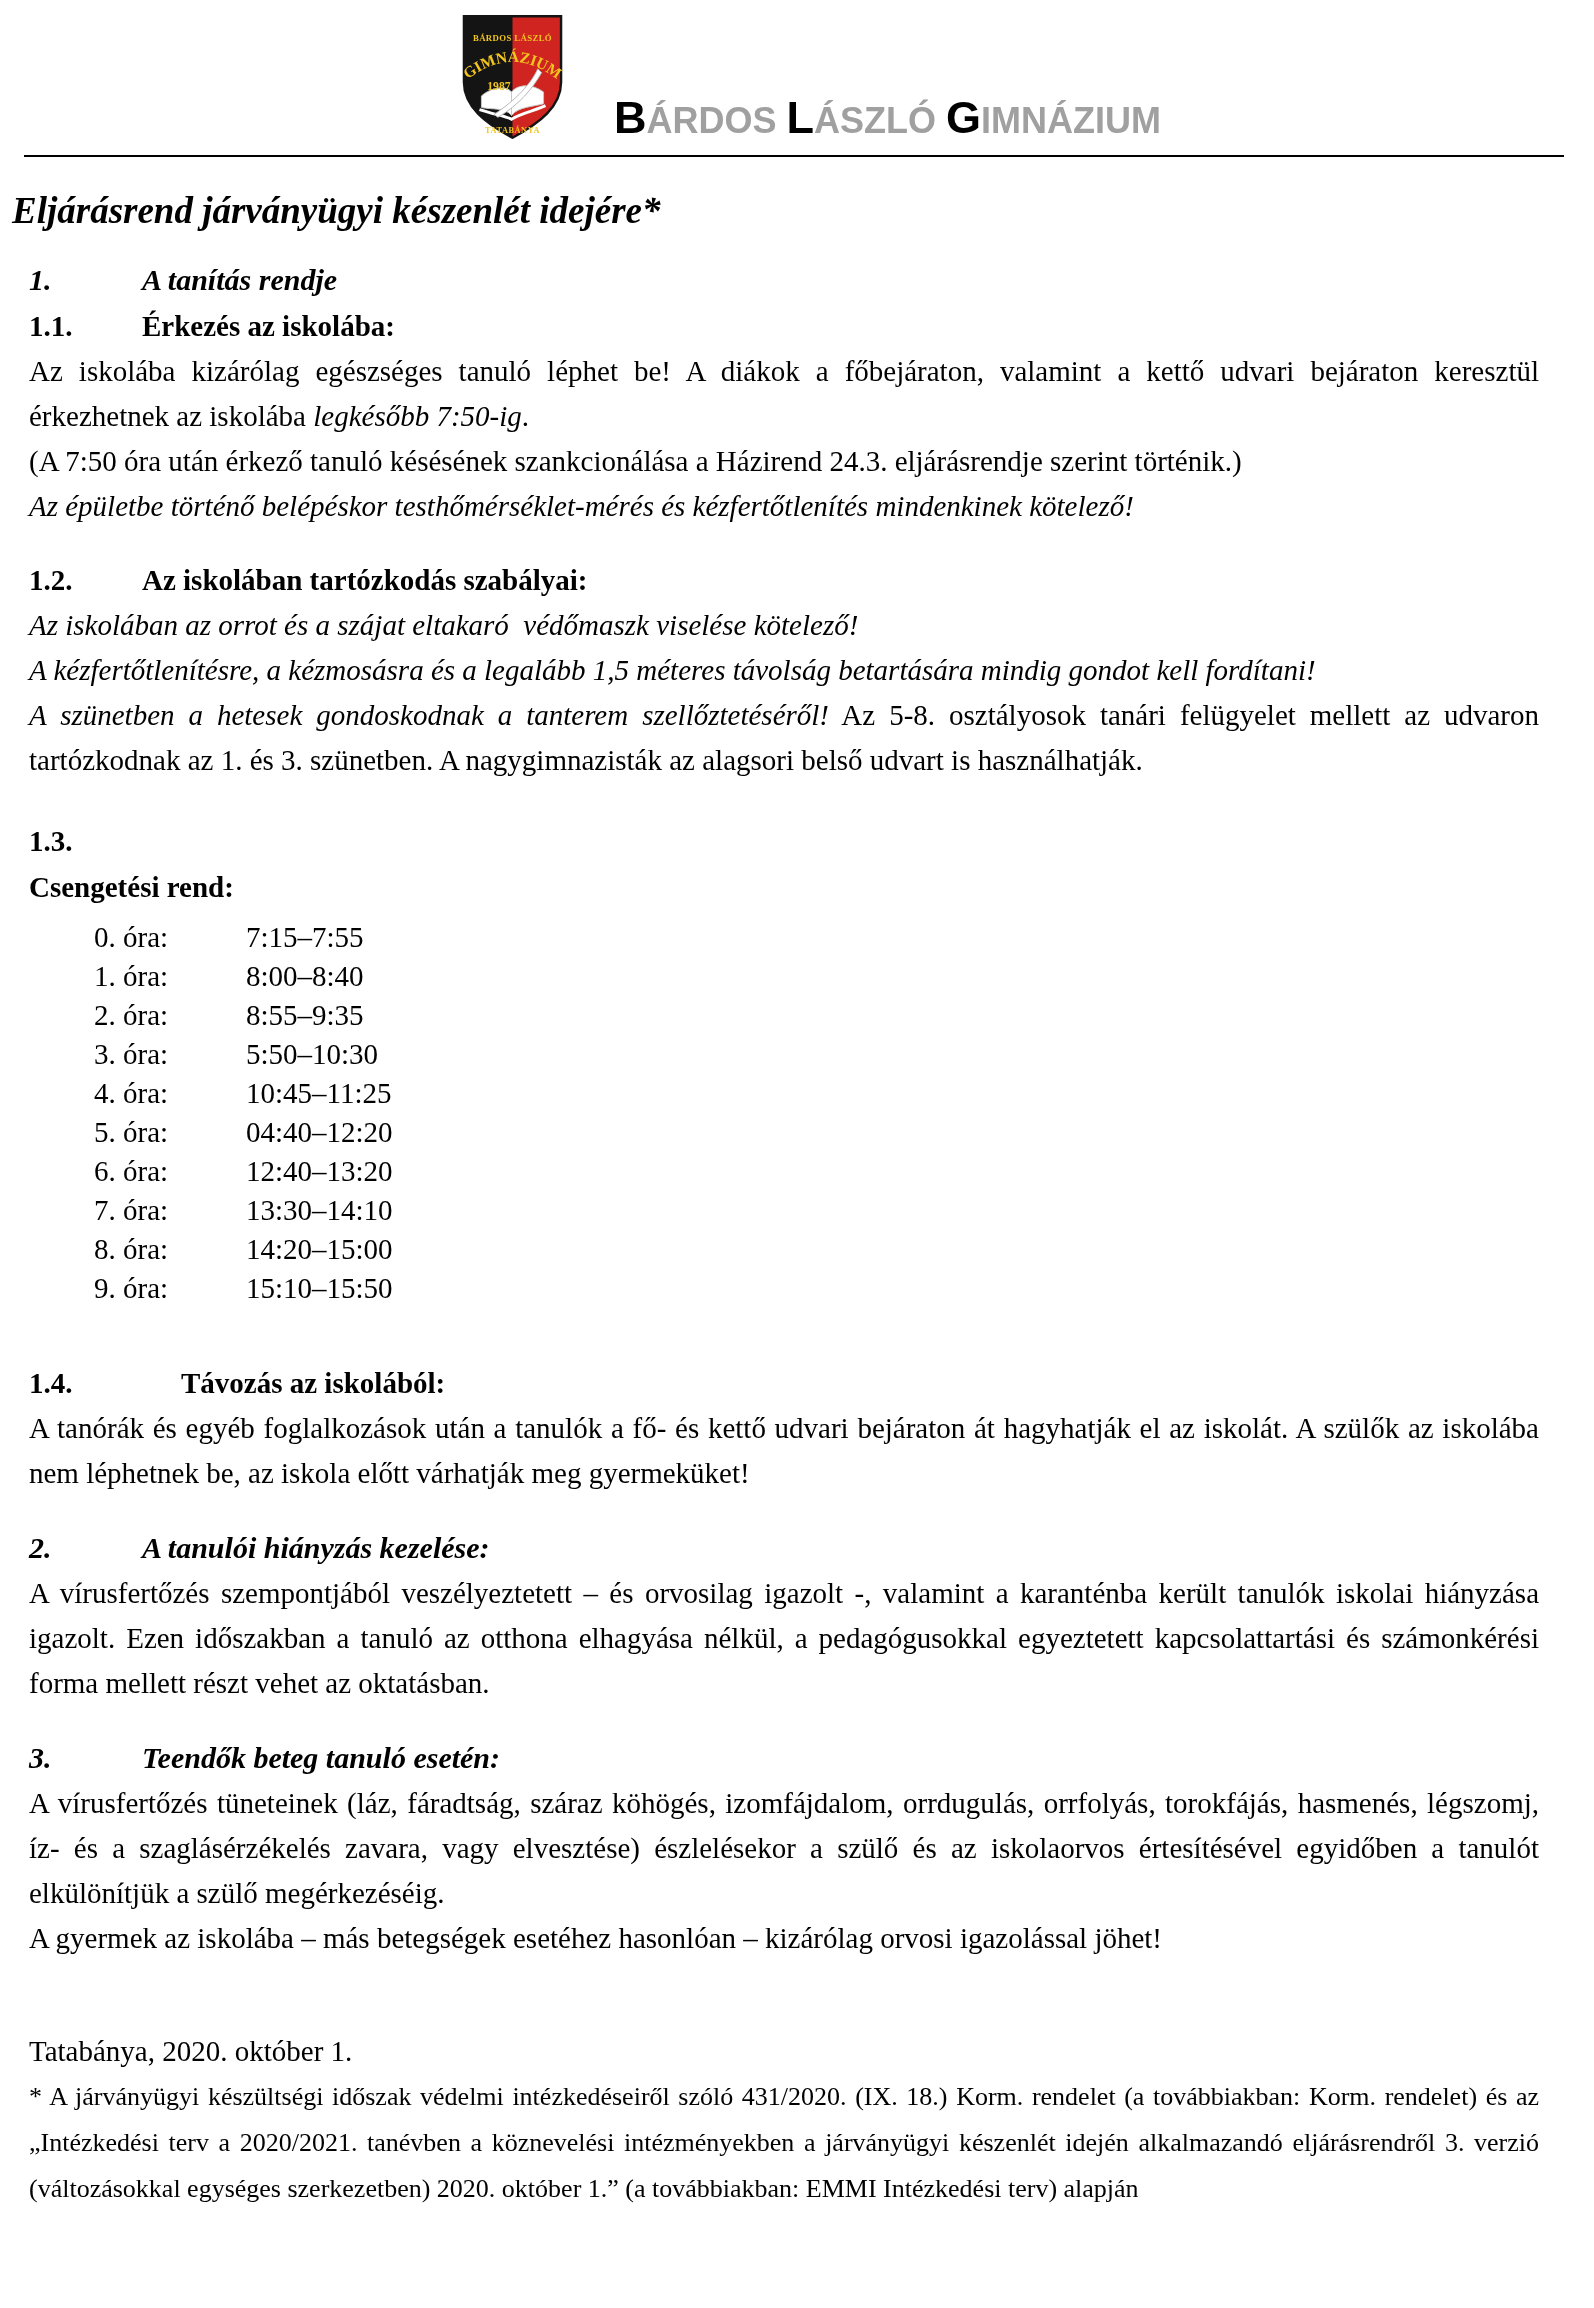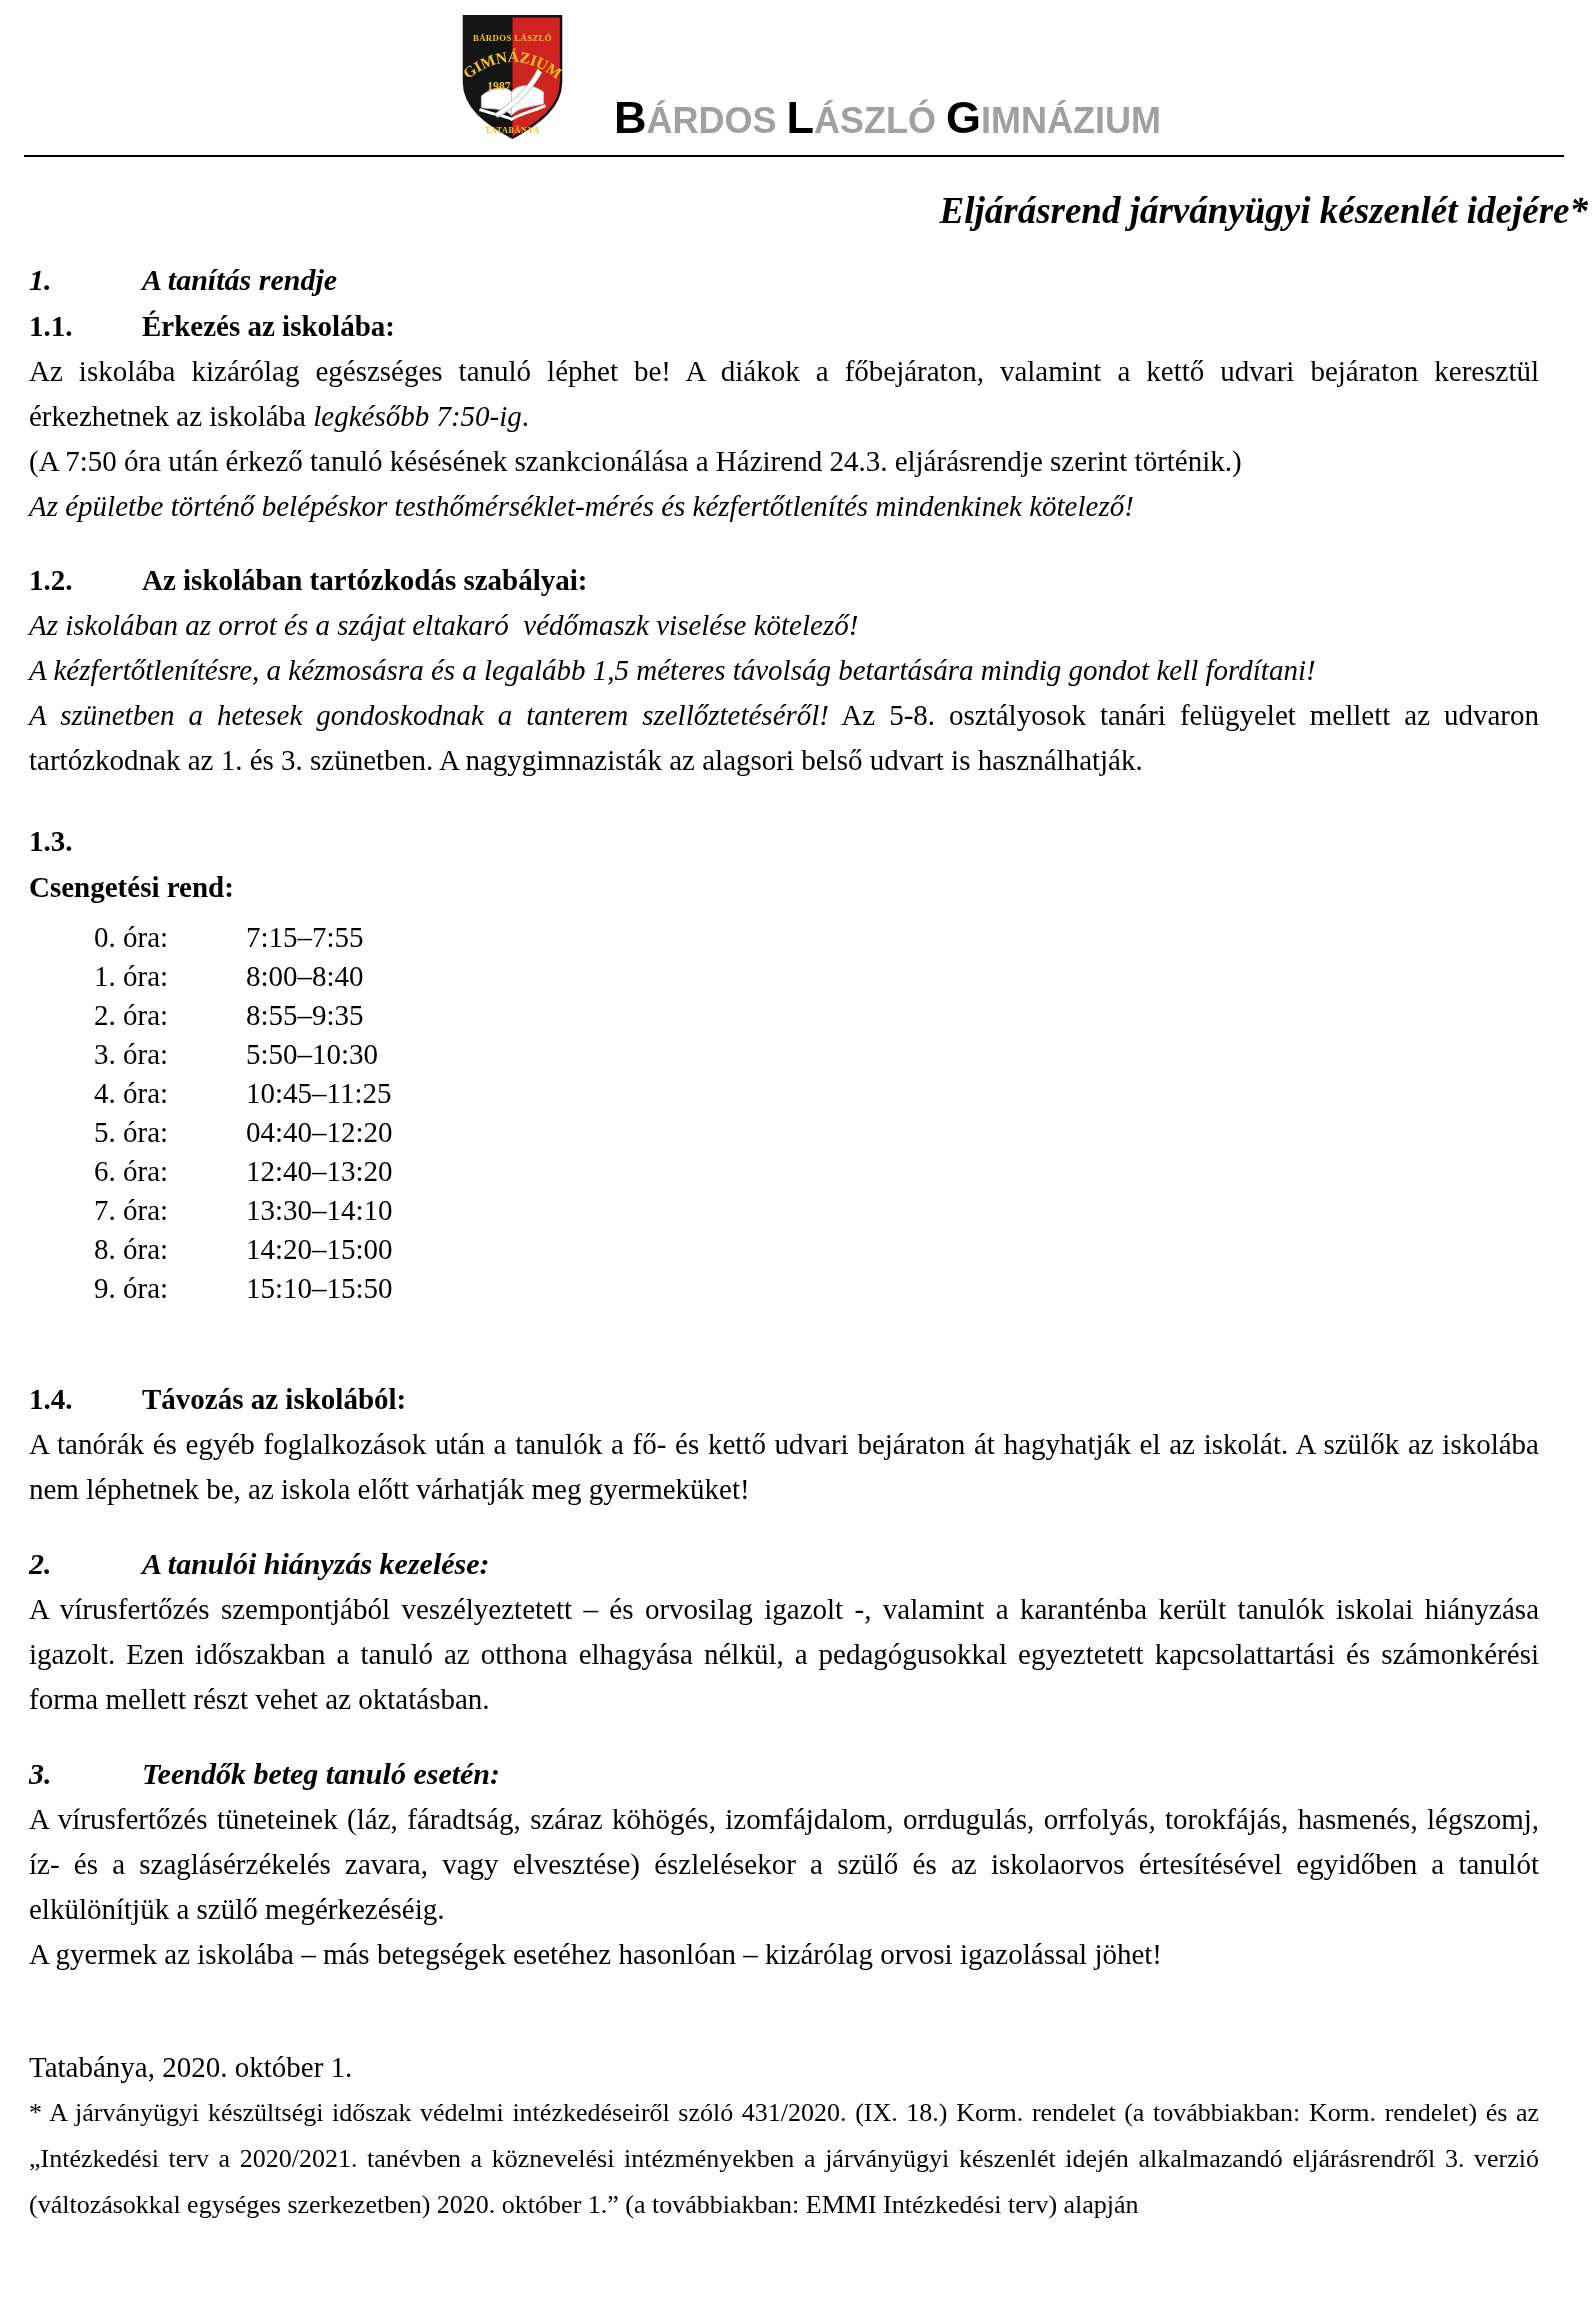--- a/index.html
+++ b/index.html
@@ -19,42 +19,42 @@
     font-family: "Liberation Sans", sans-serif;
     font-weight: bold; white-space: nowrap; line-height: 1;
   }
   .school-name .initial { font-size: 45px; color: #000000; }
   .school-name .rest    { font-size: 36px; color: #a0a0a0; }
   .school-name .gap     { font-size: 36px; }
   .rule { border-top: 2.9px solid #000; margin: 0 24.4px; height: 0; }
 
   
   .doc-title {
-    margin-top: 30px; text-align: right;
+    margin-top: 30px; text-align: left;
     font-size: 37px; line-height: 47px;
     font-weight: bold; font-style: italic; padding-left: 12px;
   }
 
   
   .content { padding: 0 49px 0 29px; }
   .hrow { display: flex; line-height: 46px; }
   .hrow .num { width: 113px; flex: none; }
   .h1 { font-size: 30px; font-weight: bold; font-style: italic; }
   .h2 { font-size: 29px; font-weight: bold; }
   .para {
     margin: 0; font-size: 29px; line-height: 45px;
     text-align: justify;
   }
   .italic { font-style: italic; }
   .keep { white-space: pre-wrap; }
 
   .mt-sec1   { margin-top: 23.4px; }
   .mt-s12    { margin-top: 28px; }
   .mt-s13    { margin-top: 35px; flex-direction: column; }
-  .mt-s14    { margin-top: 68px; }
+  .mt-s14    { margin-top: 52px; gap: 39px; }
   .mt-sec2   { margin-top: 29px; }
   .mt-sec3   { margin-top: 29px; }
   .mt-date   { margin-top: 68px; }
   .mt-foot   { margin-top: 43px; }
 
   
   .bells { margin-top: 7.8px; font-size: 29px; }
   .bell-row { display: flex; line-height: 39px; padding-left: 65px; }
   .bell-label { width: 152px; flex: none; }
 

